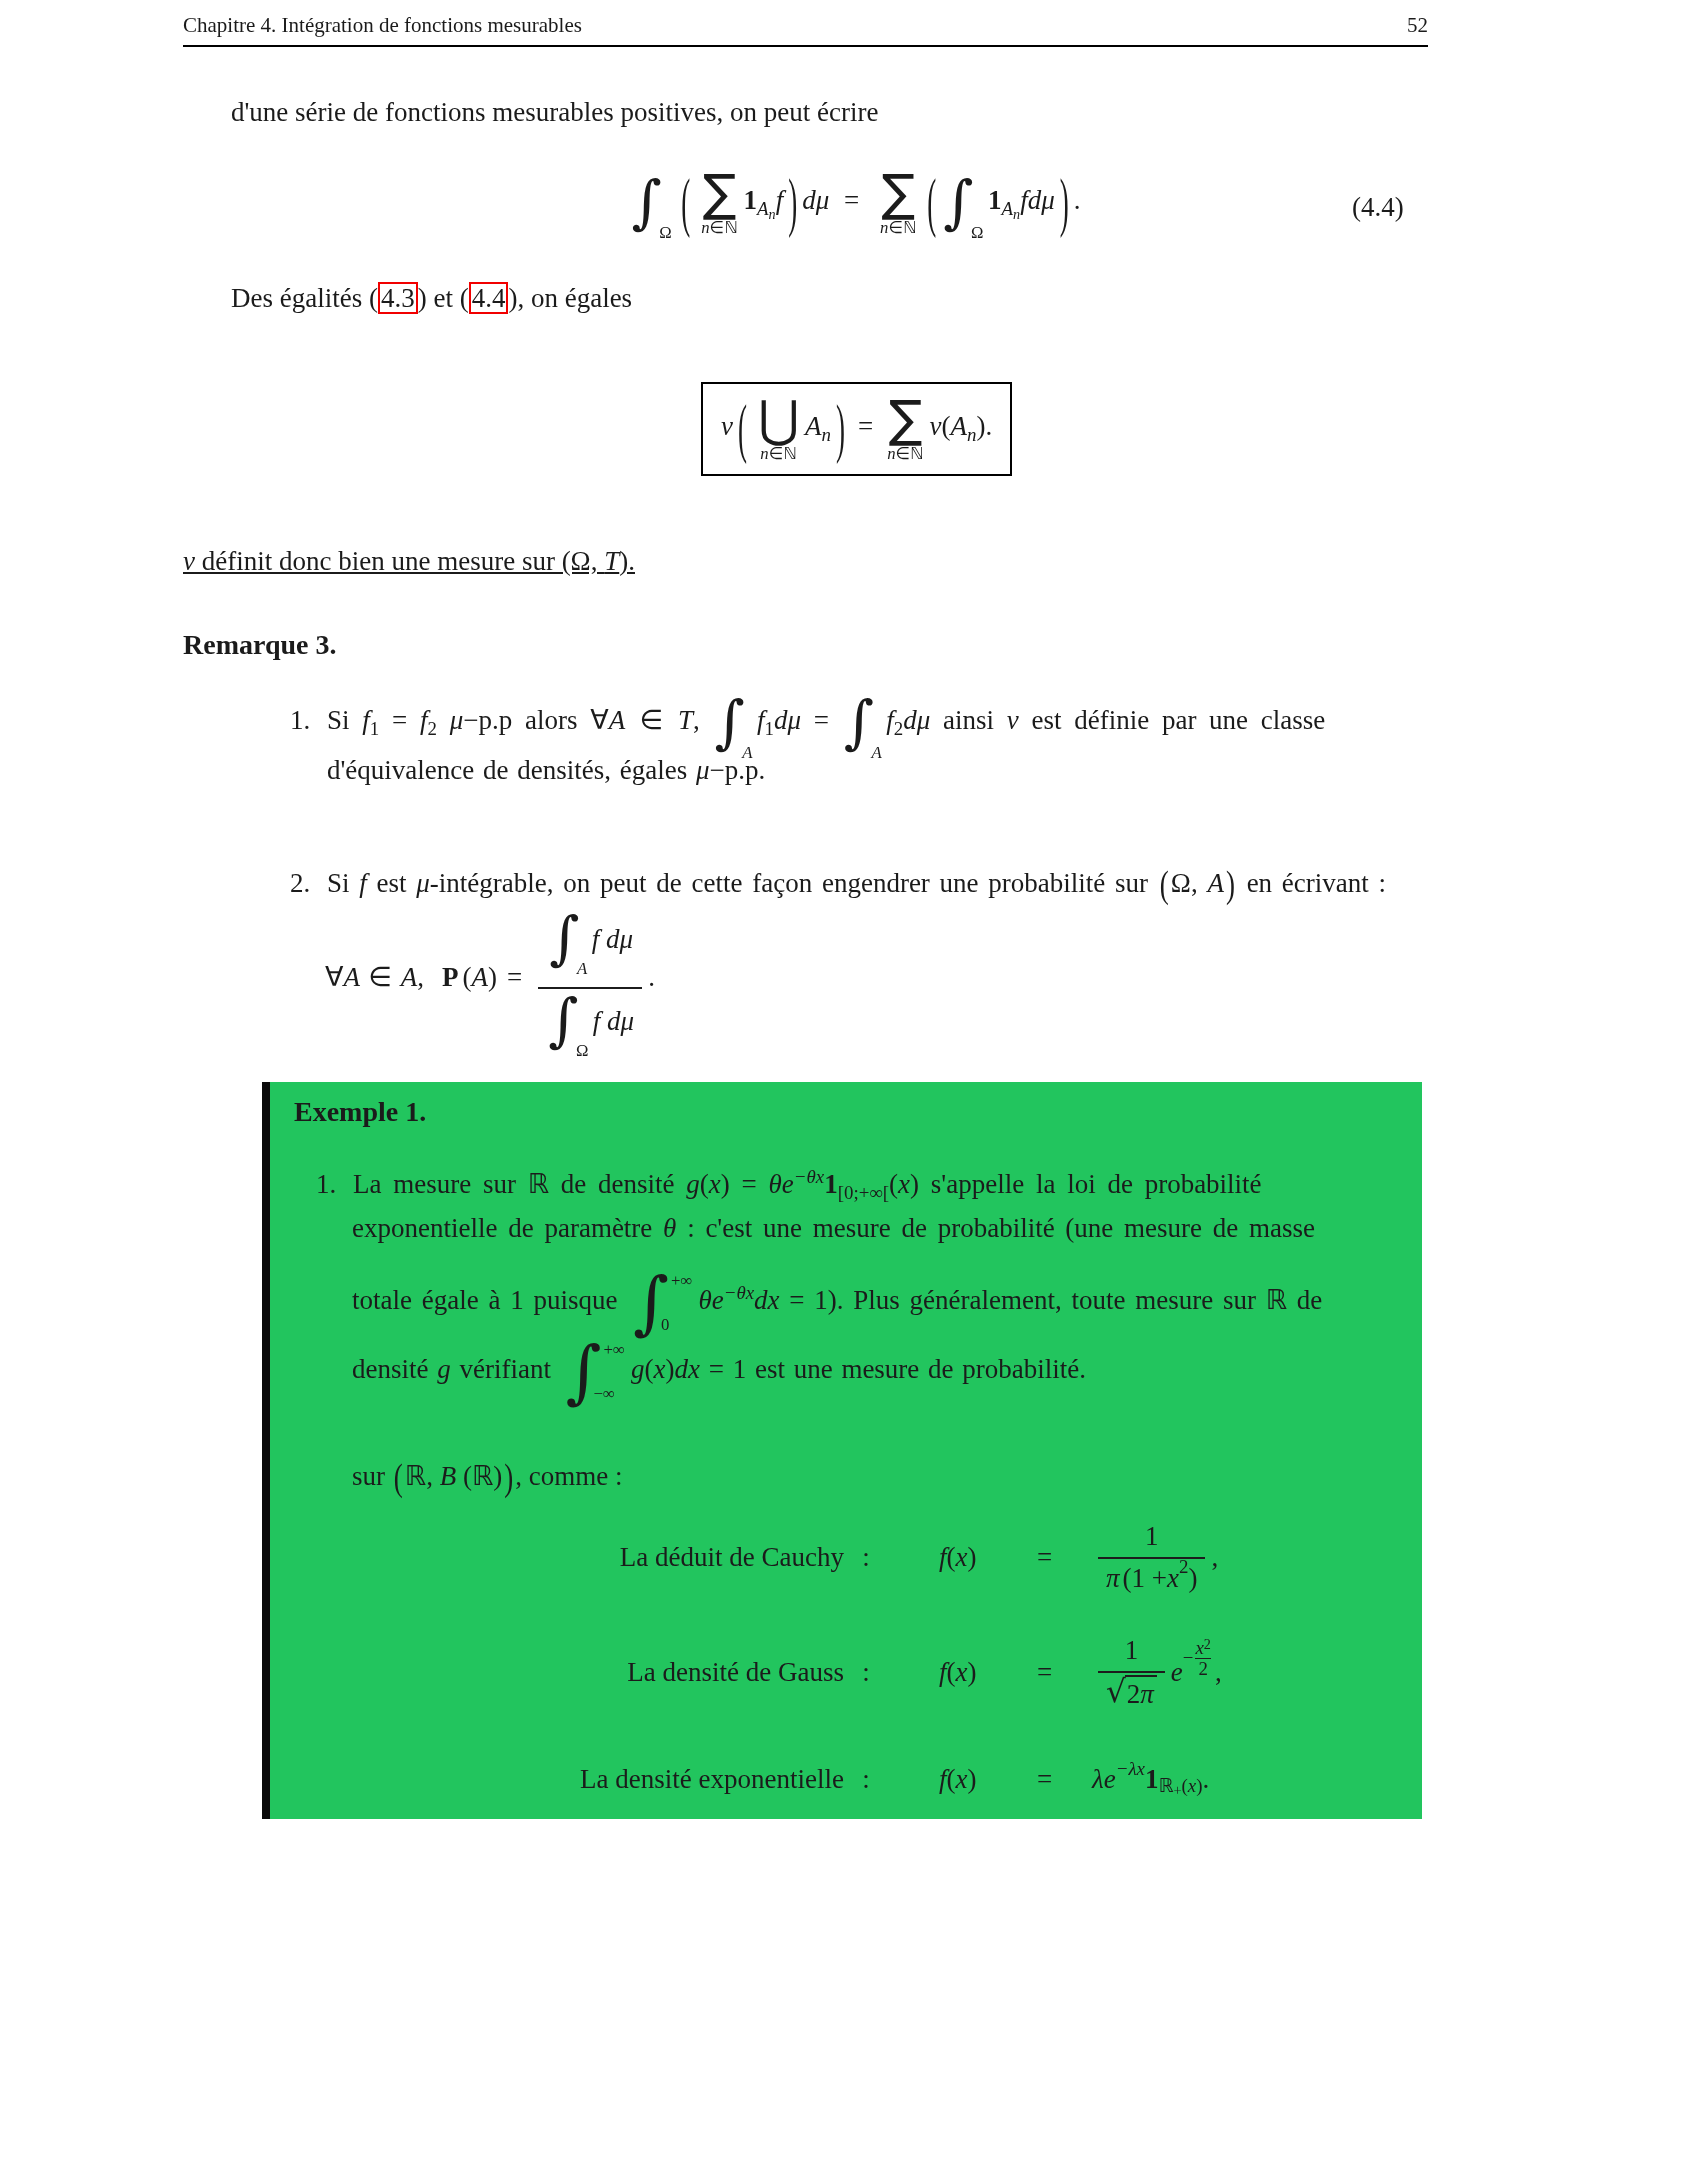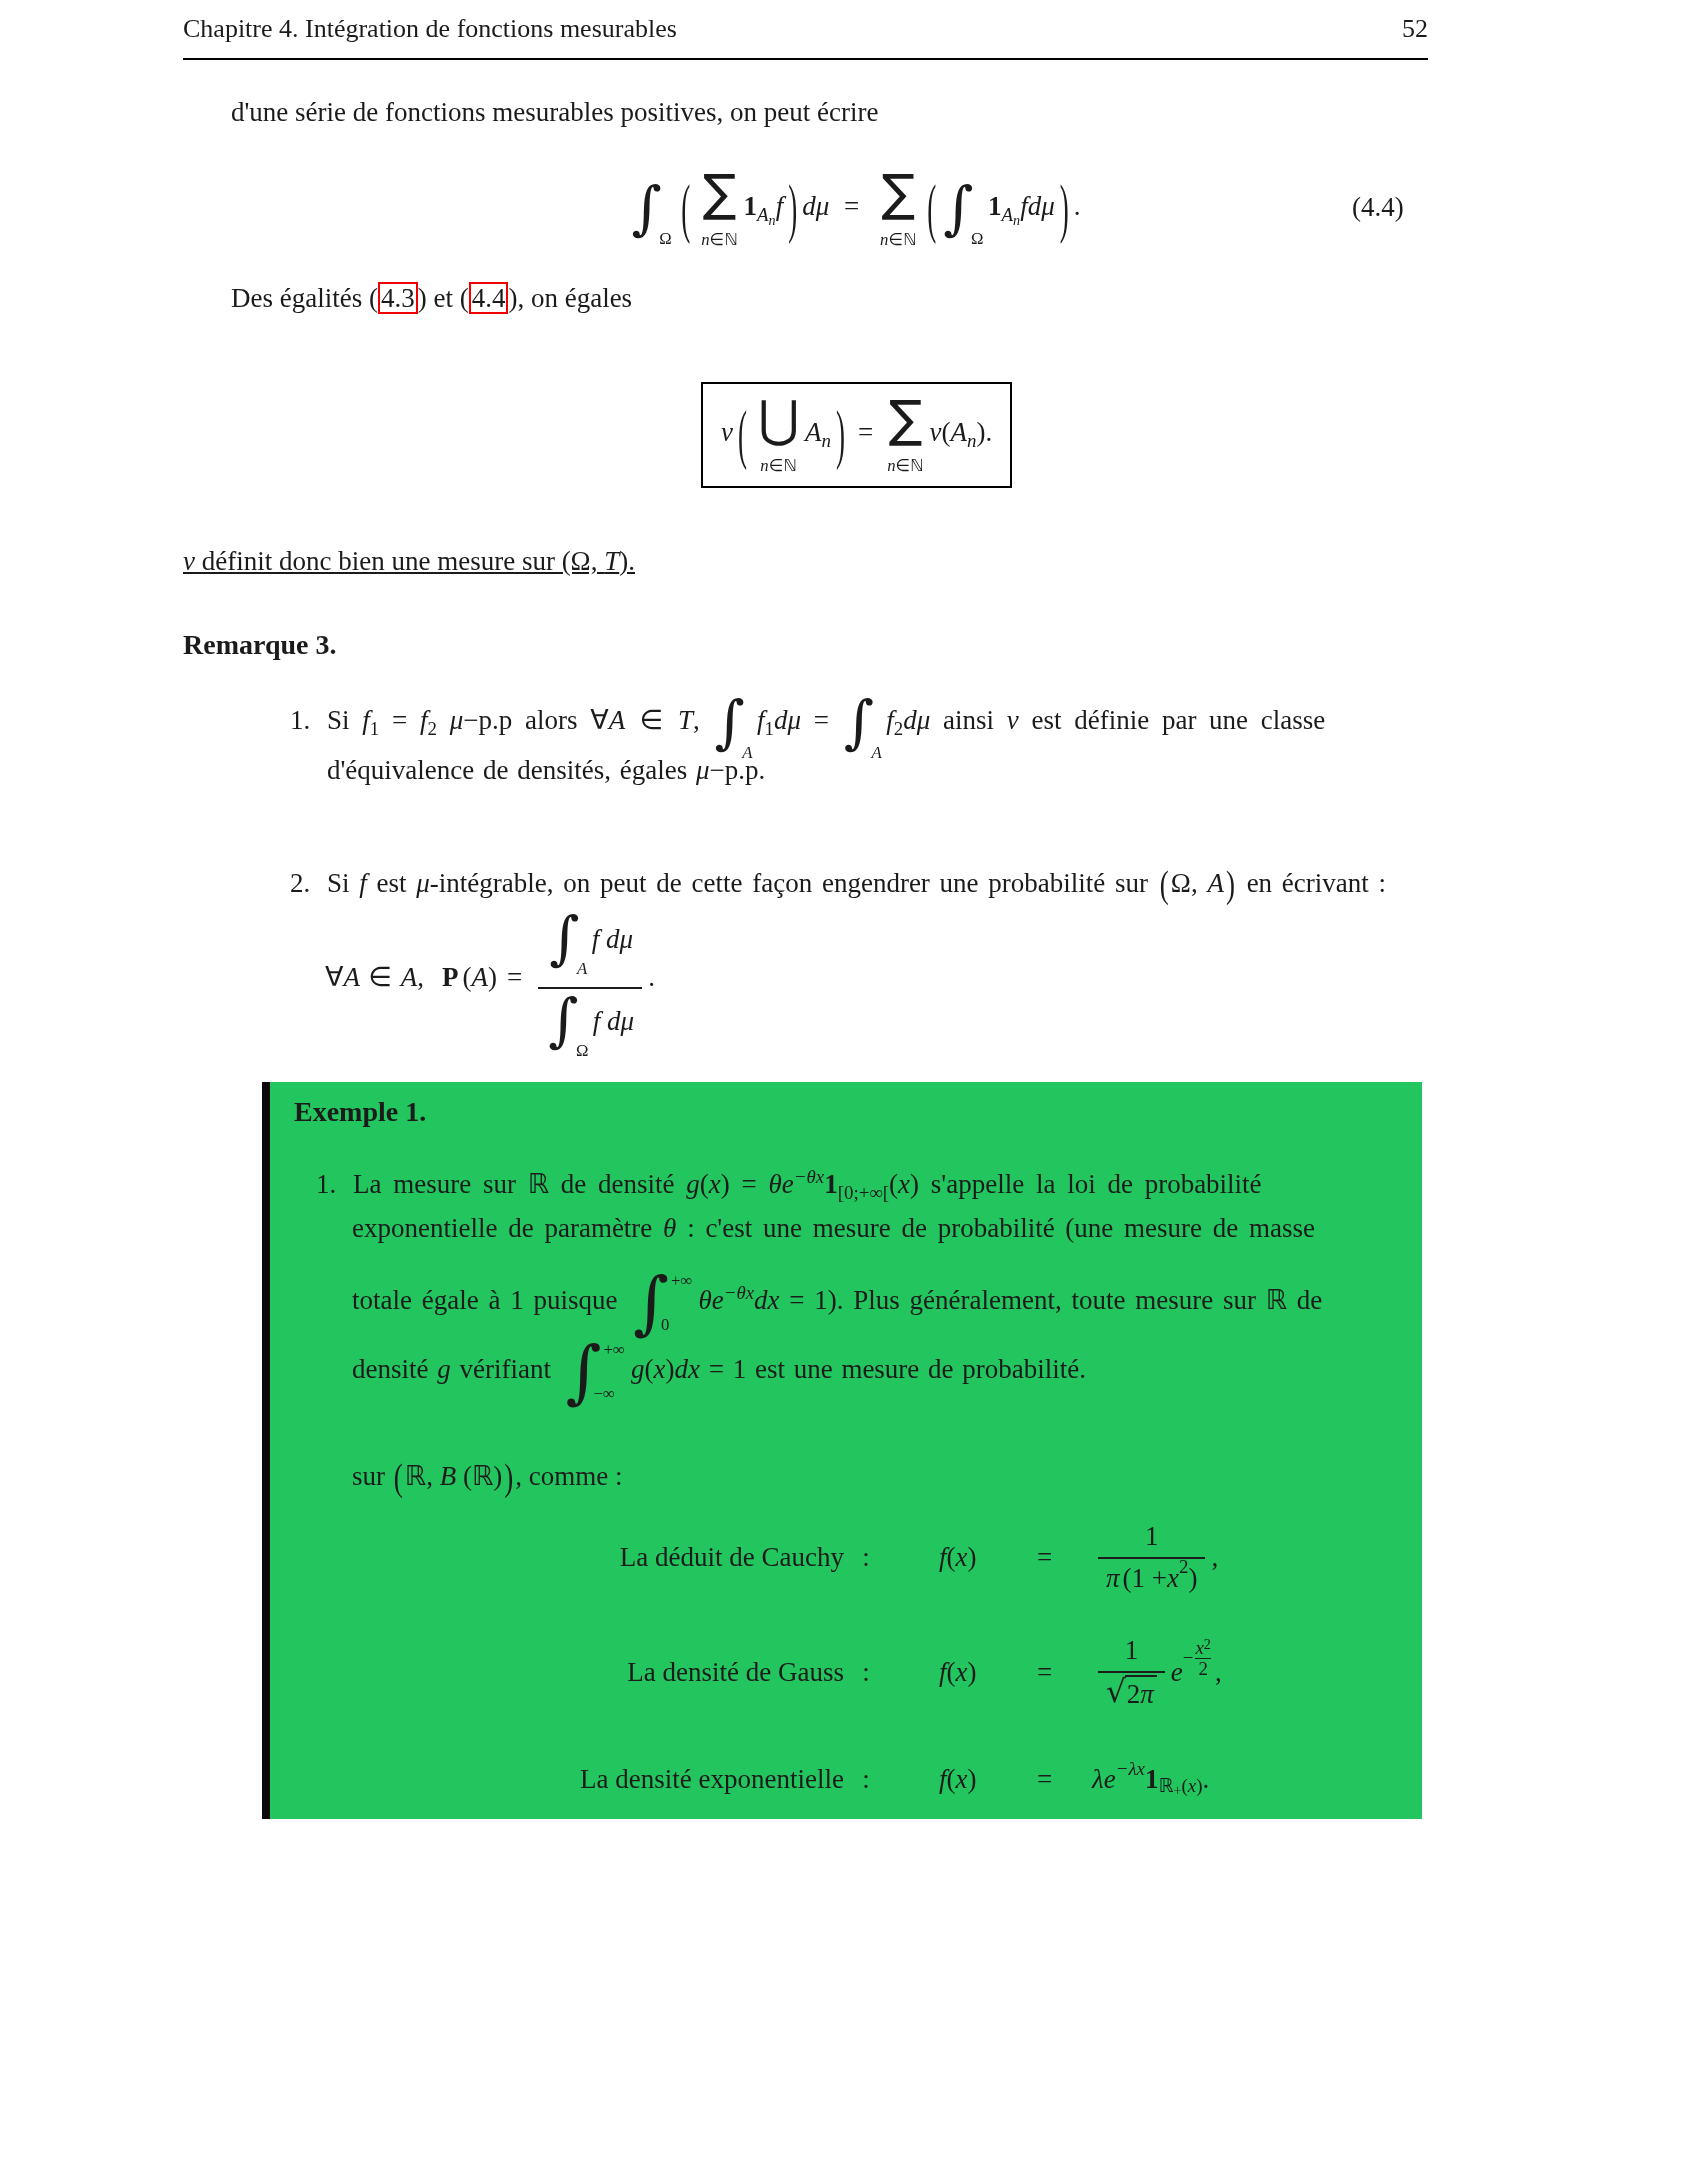--- a/index.html
+++ b/index.html
@@ -9,21 +9,21 @@
     font-size:27px; line-height:1.3; overflow:hidden;
   }
   .abs { position:absolute; }
   i, .it { font-style:italic; }
   .cal { font-style:italic; }
   .bfv { font-weight:bold; }
   .bb { font-family:"DejaVu Sans","DejaVu Serif",sans-serif; }
 
   
   .hdr { left:183px; top:12px; width:1245px; display:flex; justify-content:space-between;
-         align-items:flex-end; border-bottom:2px solid #000; padding-bottom:12px; font-size:26px; }
+         align-items:flex-end; border-bottom:2px solid #000; padding-bottom:6px; font-size:21px; }
 
   
   .sb  { font-size:70%; position:relative; top:0.32em; }
   .ssb { font-size:75%; position:relative; top:0.22em; }
   .sp  { font-size:70%; position:relative; top:-0.55em; }
 
   
   .intd { display:inline-block; vertical-align:middle; white-space:nowrap; margin:0 2px; }
   .ig   { font-size:215%; line-height:0.95; font-family:"DejaVu Serif","DejaVu Sans",serif; }
   .isub { font-size:62%; position:relative; top:0.95em; margin-left:-0.15em; margin-right:0.15em; }
@@ -33,21 +33,21 @@
   .ig2  { font-size:255%; line-height:0.95; font-family:"DejaVu Serif","DejaVu Sans",serif; }
   .lims { display:inline-flex; flex-direction:column; justify-content:space-between;
           align-self:stretch; font-size:62%; padding:0; }
   .lims .lt { align-self:flex-start; margin-left:2px; }
   .lims .lb { align-self:flex-start; transform:translateX(-8px); }
 
   
   .nary  { display:inline-flex; flex-direction:column; align-items:center;
            vertical-align:middle; line-height:0.95; margin:0 6px; }
   .naryop{ font-size:185%; font-family:"DejaVu Sans","DejaVu Serif",sans-serif; }
-  .nunder{ font-size:62%; margin-top:15px; }
+  .nunder{ font-size:62%; margin-top:3px; }
 
   
   .bigp { display:inline-block; vertical-align:middle; transform:scaleY(2.45); margin:0 5px; }
   .medp { display:inline-block; vertical-align:middle; transform:scaleY(1.4); margin:0 2px; }
 
   
   .frac { display:inline-flex; flex-direction:column; align-items:center; vertical-align:middle;
           margin:0 6px; text-align:center; }
   .fn { padding:0 8px 2px; display:flex; align-items:center; justify-content:center; }
   .fd { border-top:2px solid #1c1c1c; padding:2px 8px 0; display:flex; align-items:center; justify-content:center; }

